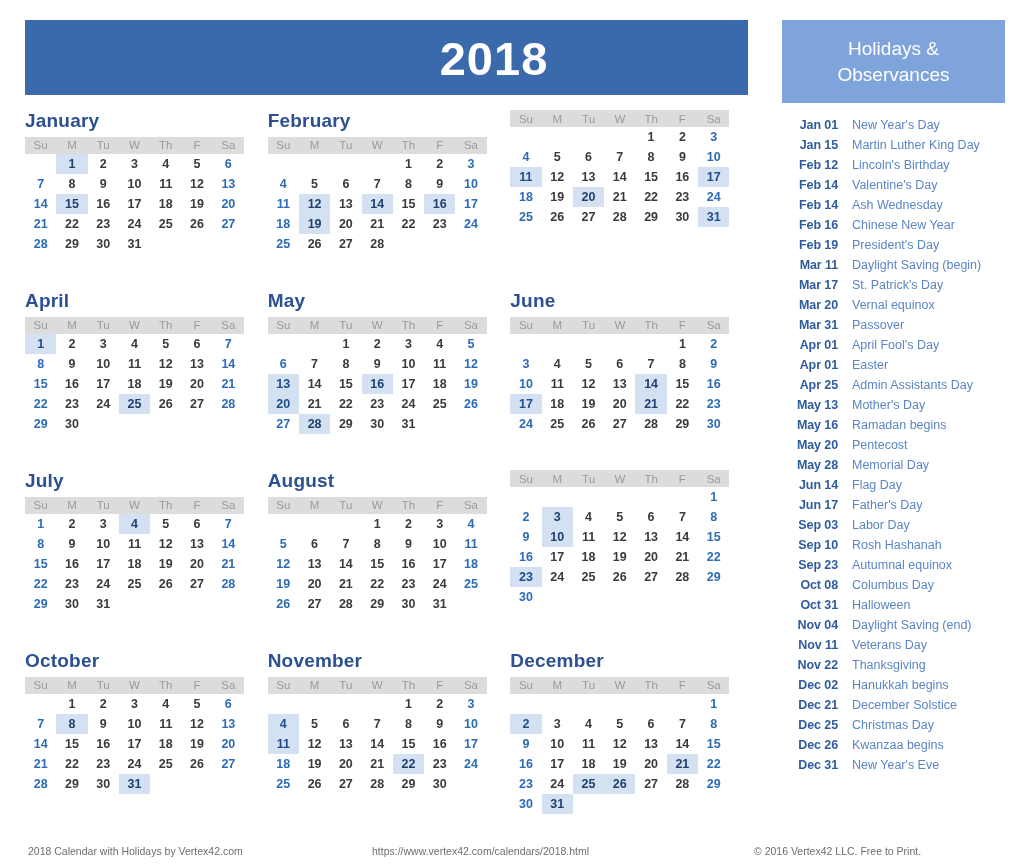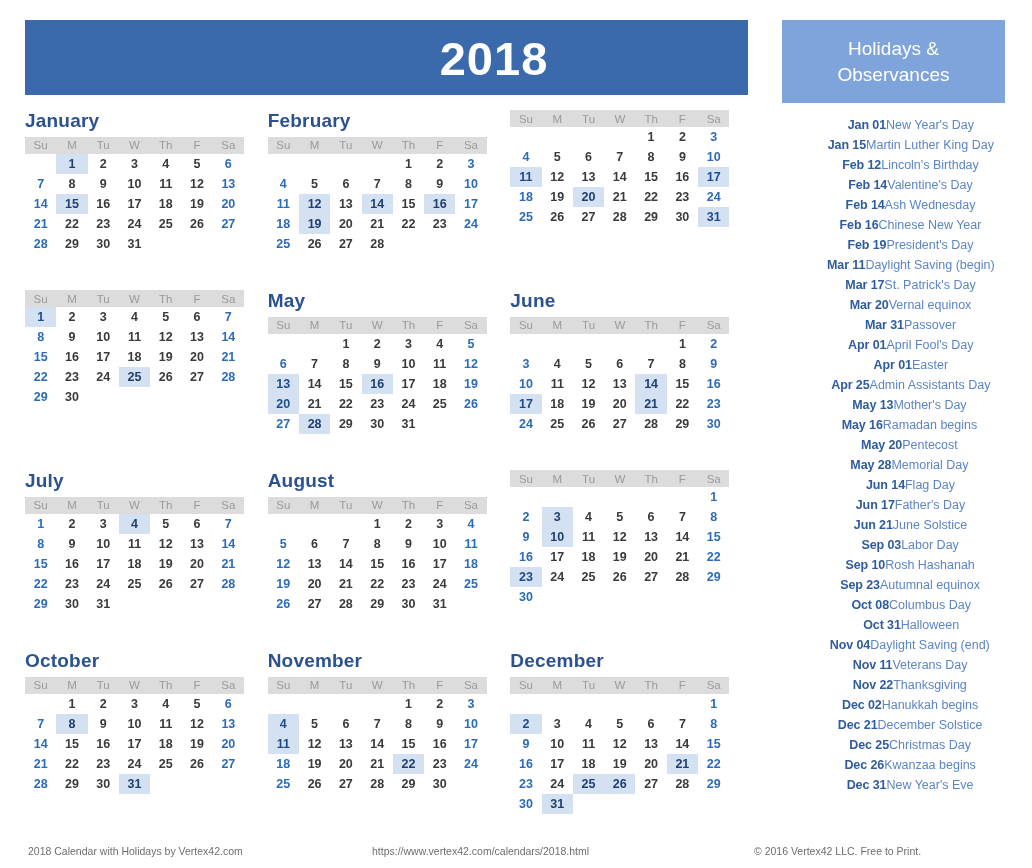--- a/index.html
+++ b/index.html
@@ -56,28 +56,27 @@
   table.cal td.hl.we{color:#1d4b8c;}
   table.cal td.empty{color:transparent;}
 
   
   .holiday-list{
     position:absolute;left:782px;top:115px;width:240px;
   }
   .holiday-row{
     display:flex;align-items:baseline;height:20px;line-height:20px;
     font-size:12.5px;
-    justify-content:center;
   }
   .holiday-date{
     width:56px;text-align:right;font-weight:bold;color:#2e5c9e;
     flex:0 0 56px;letter-spacing:-.1px;
   }
   .holiday-name{
-    color:#5b85c4;white-space:nowrap;
+    margin-left:14px;color:#5b85c4;white-space:nowrap;
   }
 
   
   .footer{
     position:absolute;left:0;top:845px;width:1032px;height:20px;
     font-size:10.5px;color:#6e6e6e;
   }
   .footer span{position:absolute;top:0;white-space:nowrap;}
   .f-left{left:28px;}
   .f-mid{left:372px;}
@@ -282,20 +281,21 @@
               <td class="">27</td>
               <td class="">28</td>
               <td class="">29</td>
               <td class="">30</td>
               <td class="we hl">31</td>
             </tr>
           </tbody>
         </table>
       </div>
       <div class="month">
+        <div class="month-name">April</div>
         <table class="cal">
           <thead>
             <tr>
               <th>Su</th>
               <th>M</th>
               <th>Tu</th>
               <th>W</th>
               <th>Th</th>
               <th>F</th>
               <th>Sa</th>
@@ -948,24 +948,20 @@
       </div>
       <div class="holiday-row">
         <div class="holiday-date">Jun 14</div>
         <div class="holiday-name">Flag Day</div>
       </div>
       <div class="holiday-row">
         <div class="holiday-date">Jun 17</div>
         <div class="holiday-name">Father's Day</div>
       </div>
       <div class="holiday-row">
-        <div class="holiday-date">Jun 21</div>
-        <div class="holiday-name">June Solstice</div>
-      </div>
-      <div class="holiday-row">
         <div class="holiday-date">Sep 03</div>
         <div class="holiday-name">Labor Day</div>
       </div>
       <div class="holiday-row">
         <div class="holiday-date">Sep 10</div>
         <div class="holiday-name">Rosh Hashanah</div>
       </div>
       <div class="holiday-row">
         <div class="holiday-date">Sep 23</div>
         <div class="holiday-name">Autumnal equinox</div>

